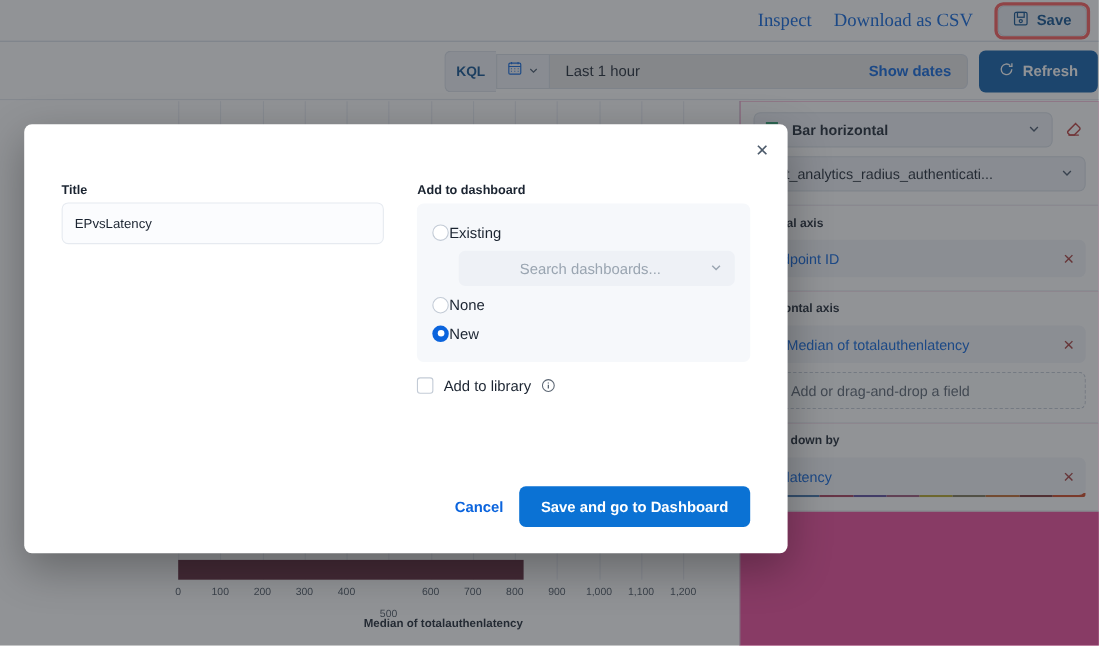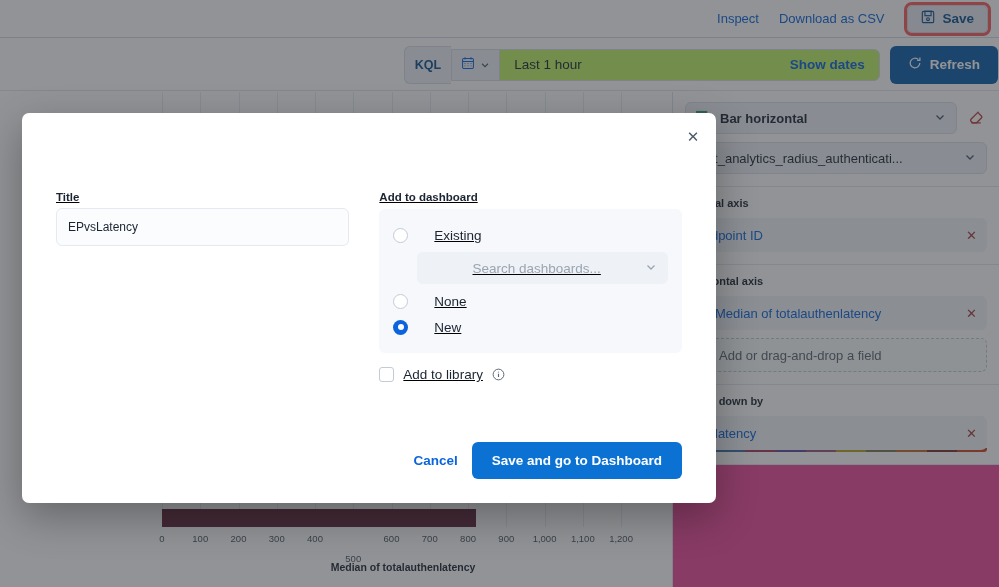--- a/index.html
+++ b/index.html
@@ -13,22 +13,23 @@
 
   
   .app { position:absolute; inset:0; background:#ffffff; }
 
   .topbar {
     position:absolute; left:0; top:0; width:999px; height:38px;
     background:#ffffff; display:flex; align-items:center; justify-content:flex-end;
     padding-right:8px; gap:20px; border-bottom:1px solid #d3dae6;
   }
   .topbar-link {
-    font-size:13px; color:#0b64dd; font-weight:400; white-space:nowrap;
+    font-size:17px; color:#0b64dd; font-weight:400; white-space:nowrap;
     cursor:pointer;
+    font-family:Liberation Serif, serif;
   }
   .save-btn-wrap { position:relative; padding:3px; }
   .save-btn {
     display:flex; align-items:center; gap:7px;
     background:#e9edf3; border:1px solid #cfd6e0; border-radius:6px;
     height:28px; padding:0 13px; color:#0b4f8f; font-size:13.5px; font-weight:600;
     cursor:pointer;
   }
   .save-highlight {
     position:absolute; left:0; top:0; right:0; bottom:0;
@@ -41,21 +42,21 @@
     padding:0 1px 0 10px; border-bottom:1px solid #e3e8ef;
   }
   .kql-badge {
     height:38px; min-width:36px; padding:0 10px; display:flex; align-items:center; justify-content:center;
     background:#eef1f6; border:1px solid #d7dde7; border-right:none;
     border-radius:6px 0 0 6px; color:#0b4f8f; font-size:12.5px; font-weight:700;
     cursor:pointer;
   }
   .datepicker {
     height:32px; display:flex; align-items:center;
-    border:1px solid #d7dde7; border-radius:0 6px 6px 0; background:#bef264;
+    border:1px solid #d7dde7; border-radius:0 6px 6px 0; background:#e5e5e5;
     overflow:hidden;
   }
   .dp-cal {
     display:flex; align-items:center; gap:5px; height:100%; padding:0 9px;
     background:#eef1f6; border-right:1px solid #d7dde7; cursor:pointer; color:#0b64dd;
   }
   .dp-text { padding:0 14px; font-size:13.5px; color:#1b2431; white-space:nowrap; }
   .dp-spacer { flex:1; min-width:180px; }
   .dp-show { padding:0 14px; font-size:13.5px; color:#0b64dd; font-weight:600; white-space:nowrap; cursor:pointer; }
   .refresh-btn {
@@ -118,21 +119,21 @@
     background:#ffffff; border-radius:7px;
     box-shadow:0 14px 40px rgba(0,0,0,0.30);
     padding:30px 34px 0 34px;
   }
   .modal-close {
     position:absolute; right:12px; top:13px; width:22px; height:22px;
     display:flex; align-items:center; justify-content:center;
     color:#4d5b6b; font-size:15px; cursor:pointer; background:none; border:none;
   }
   .modal-title { font-size:25px; font-weight:700; color:#111827; letter-spacing:-0.3px; }
-  .modal-body { display:flex; gap:30px; margin-top:48px;text-decoration:underline; }
+  .modal-body { display:flex; gap:30px; margin-top:24px; }
   .col-left { width:315px; }
   .col-right { width:325px; }
 
   .flabel { font-size:11.5px; font-weight:700; color:#1b2431; margin-bottom:5px; }
   .flabel.focused { color:#0b64dd; }
   .text-input {
     width:100%; height:38px; border:1px solid #e6eaf0; border-radius:6px;
     background:#fbfcfe; padding:0 11px; font-size:12px; color:#1b2431;
     font-family:"Liberation Sans", sans-serif;
   }
@@ -145,21 +146,21 @@
   .spellcheck { border-bottom:2px dotted #e04a4a; padding-bottom:1px; }
   .caret { display:inline-block; width:1px; height:14px; background:#1b2431; vertical-align:-2px; }
   .resize-grip {
     position:absolute; right:3px; bottom:4px; width:9px; height:9px;
     background:
       linear-gradient(135deg, transparent 42%, #9aa5b1 42%, #9aa5b1 56%, transparent 56%),
       linear-gradient(135deg, transparent 70%, #9aa5b1 70%, #9aa5b1 84%, transparent 84%);
   }
 
   .radio-card { background:#f6f8fb; border-radius:6px; padding:13px 14px; margin-top:6px; }
-  .radio-row { display:flex; align-items:center; gap:26px; height:26px; cursor:pointer; }
+  .radio-row { display:flex; align-items:center; gap:0; height:26px; cursor:pointer; }
   .radio {
     width:15px; height:15px; border-radius:50%; border:1px solid #c3cbd6; background:#fff;
     flex:none; position:relative;
   }
   .radio.checked { border:none; background:#0b64dd; }
   .radio.checked::after {
     content:""; position:absolute; left:4.5px; top:4.5px; width:6px; height:6px;
     border-radius:50%; background:#fff;
   }
   .radio-label { font-size:13.5px; color:#1b2431; }

